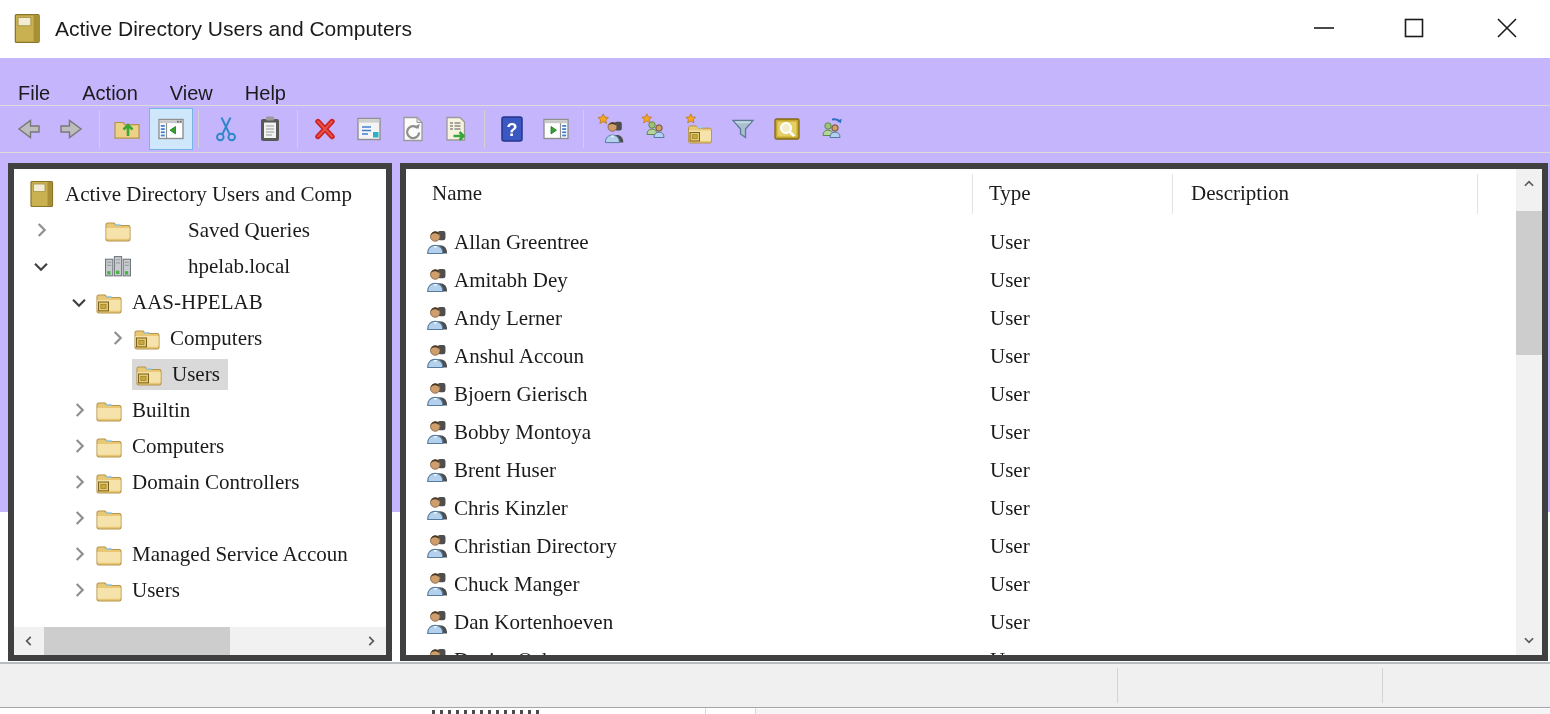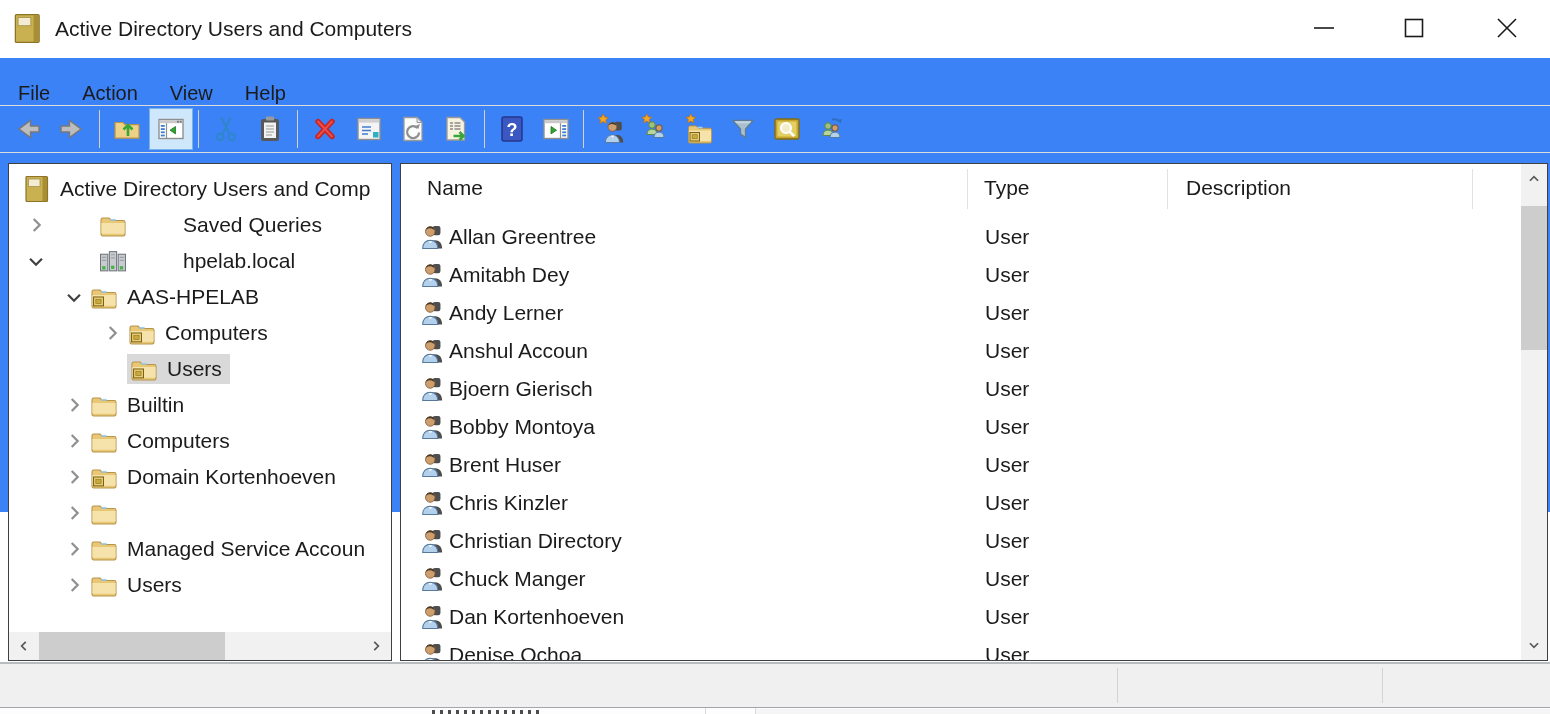--- a/index.html
+++ b/index.html
@@ -1,18 +1,18 @@
 <!DOCTYPE html>
 <html><head>
 <meta charset="utf-8">
 <style>
   * { margin:0; padding:0; box-sizing:border-box; }
   html,body { width:1550px; height:714px; overflow:hidden; background:#fff;
               font-family:"Liberation Sans", sans-serif; color:#1b1b1b; }
-  .win { position:relative; width:1550px; height:512px; background:#3b82f6; }
+  .win { position:relative; width:1550px; height:512px; background:#c4b5fd; }
 
   
   .titlebar { position:absolute; top:0; left:0; width:100%; height:58px; background:#fff; }
   .app-icon { position:absolute; left:14px; top:13px; }
   .title-text { position:absolute; left:55px; top:17px; font-size:21px; white-space:nowrap; }
   .capbtn { position:absolute; top:8px; width:46px; height:40px; display:flex; align-items:center; justify-content:center; background:transparent; border:none; cursor:pointer; }
   .capbtn.min { left:1301px; } .capbtn.max { left:1391px; } .capbtn.close { left:1484px; }
 
   
   .menubar { position:absolute; top:58px; left:0; width:100%; height:47px; display:flex; align-items:flex-end; padding-left:18px; }
@@ -21,21 +21,21 @@
   
   .toolbar { position:absolute; top:105px; left:0; width:100%; height:48px;
              border-top:1px solid #dcdcdc; border-bottom:1px solid #dcdcdc;
              display:flex; align-items:center; padding-left:6px; }
   .tb-btn { width:44px; height:42px; display:flex; align-items:center; justify-content:center;
             background:transparent; border:1px solid transparent; padding:0; }
   .tb-btn.active { background:#cfe7fb; border:1px solid #77b5e8; }
   .tb-sep { width:1px; height:38px; background:#d2d2d2; margin:0 5px; }
 
   
-  .pane { position:absolute; background:#fff; border:1px solid #404040; }
+  .pane { position:absolute; background:#fff; border:6px solid #404040;font-family:Liberation Serif, serif; }
   .tree-pane { top:163px; left:8px;  width:384px;  height:498px; overflow:hidden; }
   .list-pane { top:163px; left:400px; width:1148px; height:498px; overflow:hidden; }
 
   
   .tree-body { position:absolute; top:7px; left:0; right:0; white-space:nowrap; }
   .trow { position:relative; height:36px; display:flex; align-items:center; font-size:21px; }
   .trow .chev { width:30px; height:30px; display:flex; align-items:center; justify-content:center; flex:0 0 30px; }
   .trow .tic { flex:0 0 30px; }
   .trow .tlbl { margin-left:8px; }
   .d0 { padding-left:13px; } .d1 { padding-left:12px;gap:47px; } .d2 { padding-left:50px; } .d3 { padding-left:88px; }
@@ -416,21 +416,21 @@
 
       <div class="trow d2">
         <span class="chev">
             <svg width="22" height="22" viewBox="0 0 24 24">
               <use href="#sym-chev-right"></use>
             </svg>
           </span>
         <svg class="tic" width="27" height="23" viewBox="0 0 26 22">
             <use href="#sym-ou-folder"></use>
           </svg>
-        <span class="tlbl">Domain Kortenhoeven</span>
+        <span class="tlbl">Domain Controllers</span>
       </div>
 
       <div class="trow d2">
         <span class="chev">
             <svg width="22" height="22" viewBox="0 0 24 24">
               <use href="#sym-chev-right"></use>
             </svg>
           </span>
         <svg class="tic" width="27" height="23" viewBox="0 0 26 22">
             <use href="#sym-folder"></use>

